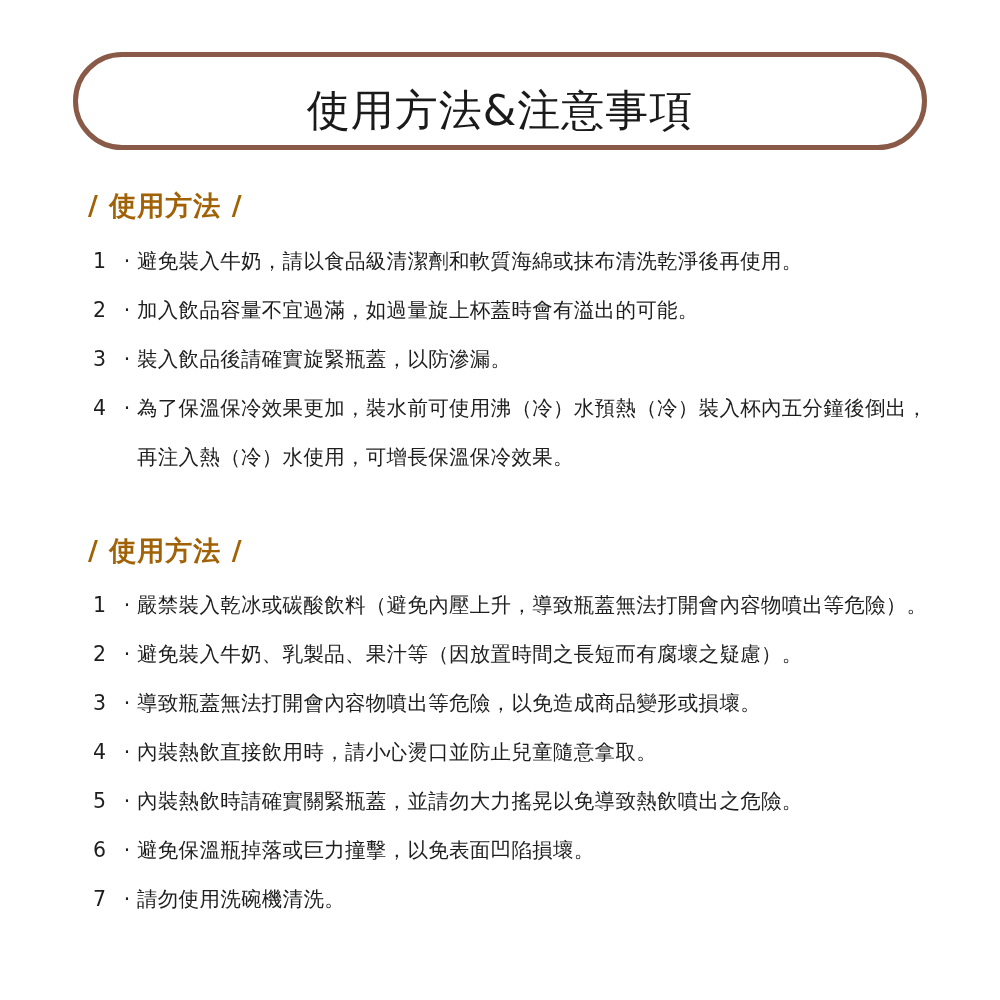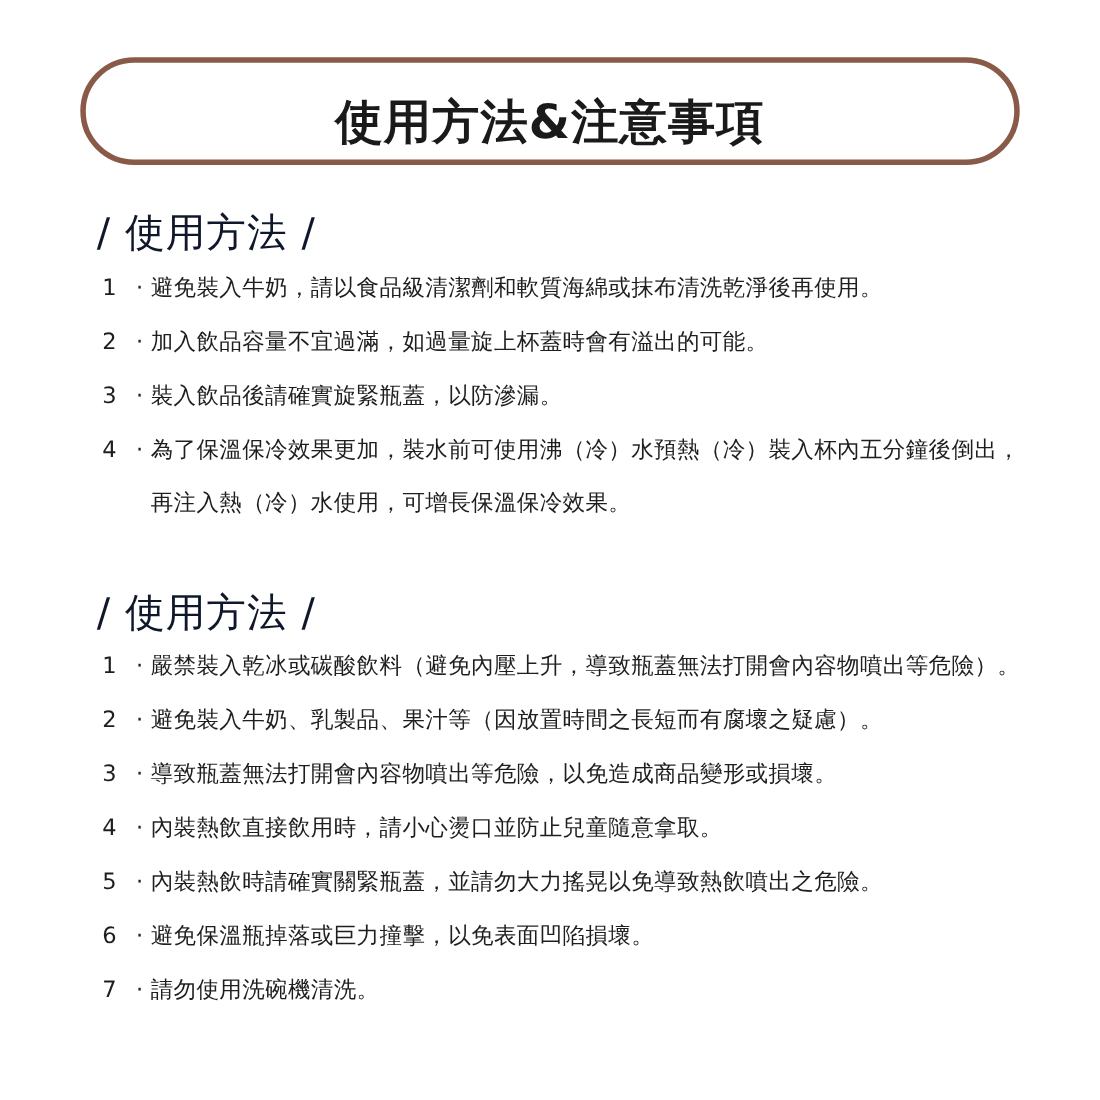--- a/index.html
+++ b/index.html
@@ -3,23 +3,23 @@
 <meta charset="utf-8">
 <style>
   html, body { margin: 0; padding: 0; background: #ffffff; }
   body { width: 1000px; height: 1000px; position: relative; overflow: hidden;
          font-family: "DejaVu Sans", "Liberation Sans", sans-serif; color: #1e1e1e; }
   .title-pill {
     position: absolute; left: 73px; top: 52px; width: 844px; height: 88px;
     border: 5px solid #8a5a48; border-radius: 50px;
     display: flex; align-items: center; justify-content: center;
   }
-  .title-text { font-size: 43px; font-weight: 700; color: #1a1a1a; letter-spacing: 1px; margin-top: 19px; }
+  .title-text { font-size: 43px; font-weight: 400; color: #1a1a1a; letter-spacing: 1px; margin-top: 19px; }
   .section-heading {
-    position: absolute; left: 88px; font-size: 36px; color: #0f172a; letter-spacing: 1px;
+    position: absolute; left: 88px; font-size: 27px; color: #a16207; letter-spacing: 1px; font-weight: bold;
   }
   .list { position: absolute; left: 93px; width: 850px; }
   .item { display: flex; font-size: 20.5px; line-height: 49px; }
   .item .num { width: 24px; flex: none; }
   .item .dot { width: 20px; flex: none; text-align: center; }
   .item .text { flex: 1; letter-spacing: 0.3px; }
 </style>
 </head>
 <body>
 

